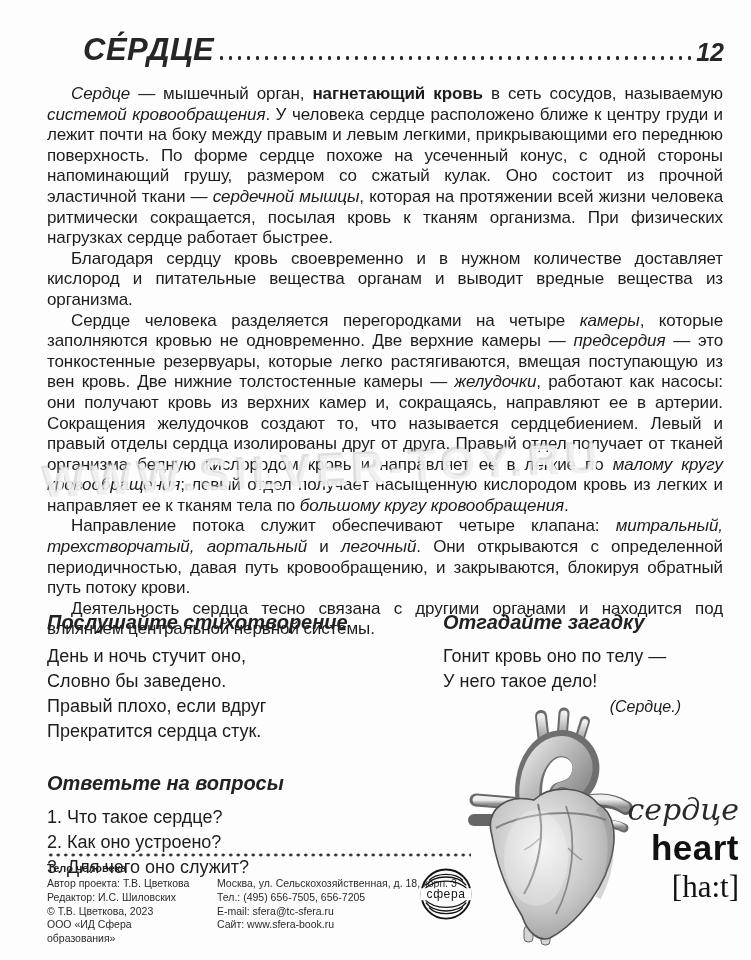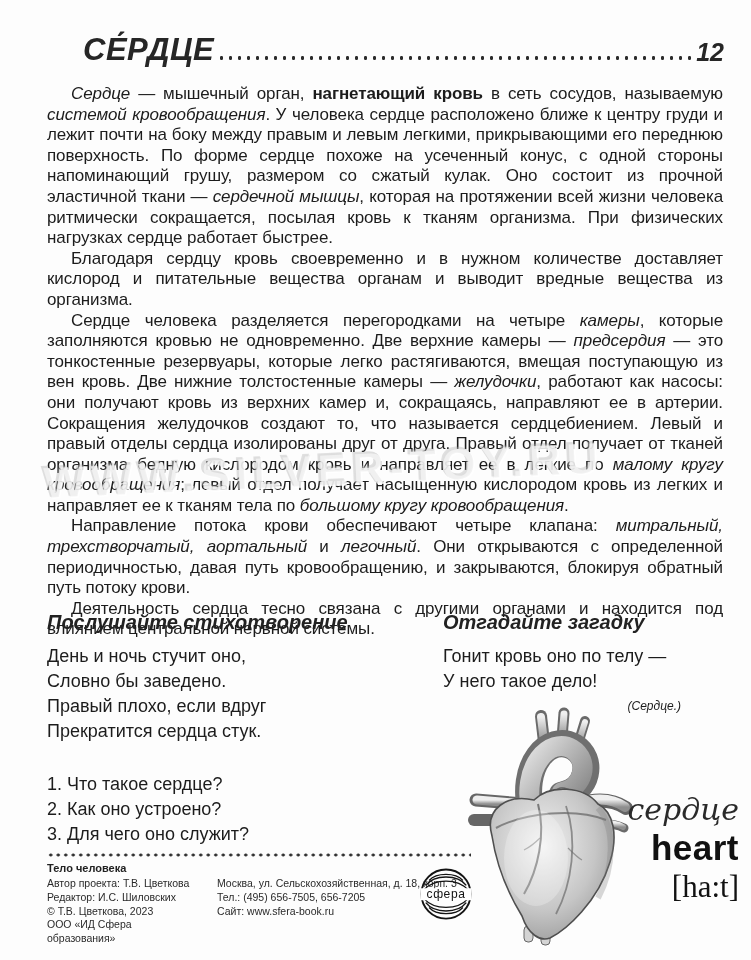--- a/index.html
+++ b/index.html
@@ -19,21 +19,21 @@
   .article{position:absolute; left:47px; top:84px; width:676px;
     font-size:17px; line-height:20.6px; text-align:justify; letter-spacing:-0.1px;}
   .article p{margin:0; text-indent:24px;}
   .i{font-style:italic;} .b{font-weight:bold;}
   
   .sections{position:absolute; left:47px; top:611px; width:676px;}
   .cols{display:flex;}
   .col-left{width:396px;} .col-right{flex:1;}
   .sec-heading{font-size:20px; font-weight:bold; font-style:italic; margin:0 0 10px 0; color:#222;}
   .line{font-size:18px; line-height:25px;}
-  .answer{font-size:12px; font-style:italic; line-height:25px; text-align:right; padding-right:42px;}
+  .answer{font-size:16px; font-style:italic; line-height:25px; text-align:right; padding-right:42px;}
   .questions{margin-top:28px;}
   
   .watermark{position:absolute; left:42px; top:441px; width:700px; z-index:5;
     font-size:45px; font-weight:bold; letter-spacing:5px; white-space:nowrap;
     transform:rotate(-2.6deg); pointer-events:none;
     color:rgba(214,214,214,0.30);
     text-shadow:1.5px 1.5px 0 rgba(255,255,255,0.85), -1px -1px 0 rgba(140,140,140,0.25);}
   
   .heart-wrap{position:absolute; left:466px; top:706px; width:168px; height:240px; z-index:2;}
   .vocab{position:absolute; right:12px; top:792px; width:170px; text-align:right; z-index:2;}
@@ -59,21 +59,21 @@
   <div class="header">
     <span class="title">СЕ́РДЦЕ</span>
     <span class="leader"></span>
     <span class="pagenum">12</span>
   </div>
 
   <div class="article">
       <p><span class="i">Сердце</span><span> — мышечный орган, </span><span class="b">нагнетающий кровь</span><span> в сеть сосудов, называемую </span><span class="i">системой кровообращения</span><span>. У человека сердце расположено ближе к центру груди и лежит почти на боку между правым и левым легкими, прикрывающими его переднюю поверхность. По форме сердце похоже на усеченный конус, с одной стороны напоминающий грушу, размером со сжатый кулак. Оно состоит из прочной эластичной ткани — </span><span class="i">сердечной мышцы</span><span>, которая на протяжении всей жизни человека ритмически сокращается, посылая кровь к тканям организма. При физических нагрузках сердце работает быстрее.</span></p>
       <p><span>Благодаря сердцу кровь своевременно и в нужном количестве доставляет кислород и питательные вещества органам и выводит вредные вещества из организма.</span></p>
       <p><span>Сердце человека разделяется перегородками на четыре </span><span class="i">камеры</span><span>, которые заполняются кровью не одновременно. Две верхние камеры — </span><span class="i">предсердия</span><span> — это тонкостенные резервуары, которые легко растягиваются, вмещая поступающую из вен кровь. Две нижние толстостенные камеры — </span><span class="i">желудочки</span><span>, работают как насосы: они получают кровь из верхних камер и, сокращаясь, направляют ее в артерии. Сокращения желудочков создают то, что называется сердцебиением. Левый и правый отделы сердца изолированы друг от друга. Правый отдел получает от тканей организма бедную кислородом кровь и направляет ее в легкие по </span><span class="i">малому кругу кровообращения</span><span>; левый отдел получает насыщенную кислородом кровь из легких и направляет ее к тканям тела по </span><span class="i">большому кругу кровообращения</span><span>.</span></p>
-      <p><span>Направление потока крови обеспечивают четыре клапана: </span><span class="i">митральный, трехстворчатый, аортальный</span><span> и </span><span class="i">легочный</span><span>. Они открываются с определенной периодичностью, давая путь кровообращению, и закрываются, блокируя обратный путь потоку крови.</span></p>
+      <p><span>Направление потока служит обеспечивают четыре клапана: </span><span class="i">митральный, трехстворчатый, аортальный</span><span> и </span><span class="i">легочный</span><span>. Они открываются с определенной периодичностью, давая путь кровообращению, и закрываются, блокируя обратный путь потоку крови.</span></p>
       <p><span>Деятельность сердца тесно связана с другими органами и находится под влиянием центральной нервной системы.</span></p>
     </div>
 
   <div class="watermark">WWW.SILVER-TOY.RU</div>
 
   <div class="sections">
     <div class="cols">
       <div class="col-left">
         <h3 class="sec-heading">Послушайте стихотворение</h3>
         <div>
@@ -86,20 +86,21 @@
       <div class="col-right">
         <h3 class="sec-heading">Отгадайте загадку</h3>
         <div>
             <div class="line">Гонит кровь оно по телу —</div>
             <div class="line">У него такое дело!</div>
           </div>
         <div class="answer">(Сердце.)</div>
       </div>
     </div>
     <div class="questions">
+      <h3 class="sec-heading">Ответьте на вопросы</h3>
       <div>
           <div class="line">1. Что такое сердце?</div>
           <div class="line">2. Как оно устроено?</div>
           <div class="line">3. Для чего оно служит?</div>
         </div>
     </div>
   </div>
 
   <div class="heart-wrap">
     <svg width="168" height="240" viewBox="0 0 168 240" xmlns="http://www.w3.org/2000/svg">
@@ -168,20 +169,21 @@
     <div class="fcols">
       <div class="fcol1">
           <div class="fline">Автор проекта: Т.В. Цветкова</div>
           <div class="fline">Редактор: И.С. Шиловских</div>
           <div class="fline">© Т.В. Цветкова, 2023</div>
           <div class="fline">ООО «ИД Сфера образования»</div>
         </div>
       <div class="fcol2">
           <div class="fline">Москва, ул. Сельскохозяйственная, д. 18, корп. 3</div>
           <div class="fline">Тел.: (495) 656-7505, 656-7205</div>
+          <div class="fline">E-mail: sfera@tc-sfera.ru</div>
           <div class="fline">Сайт: www.sfera-book.ru</div>
         </div>
     </div>
   </div>
 
   <div class="logo-wrap">
     <svg width="54" height="54" viewBox="0 0 56 56" xmlns="http://www.w3.org/2000/svg">
       <circle cx="28" cy="28" r="25.5" fill="none" stroke="#141414" stroke-width="2"></circle>
       <path d="M7,19 C16,7.5 40,7.5 49,19" fill="none" stroke="#141414" stroke-width="1.5"></path>
       <path d="M10.5,14 C18,5.5 38,5.5 45.5,14" fill="none" stroke="#141414" stroke-width="1.3"></path>

